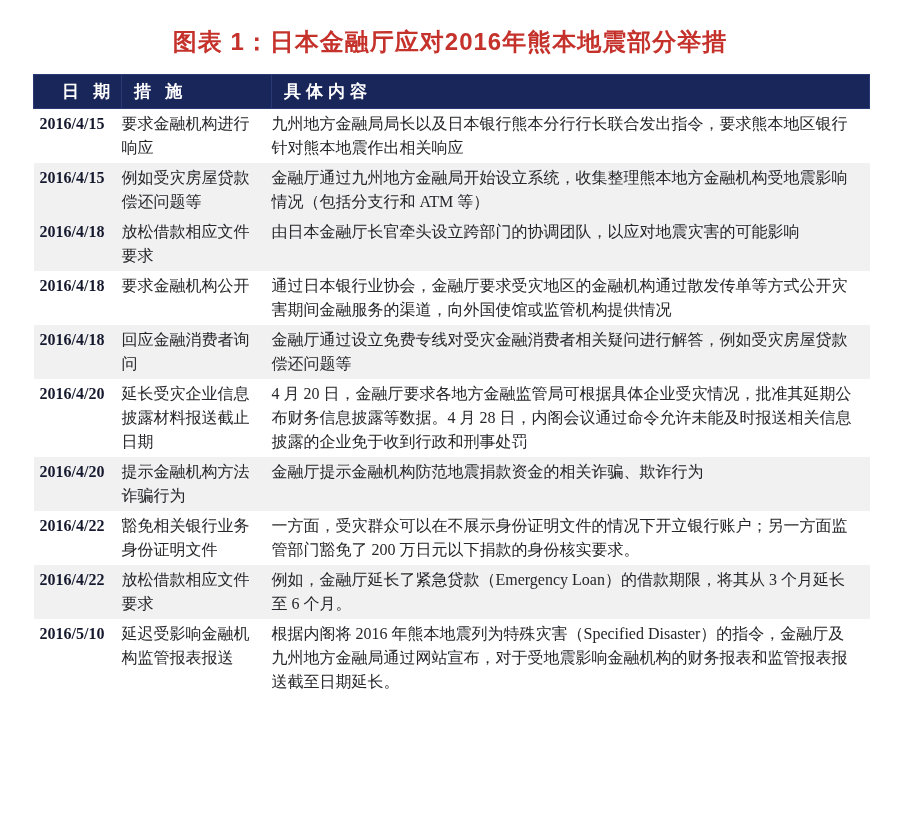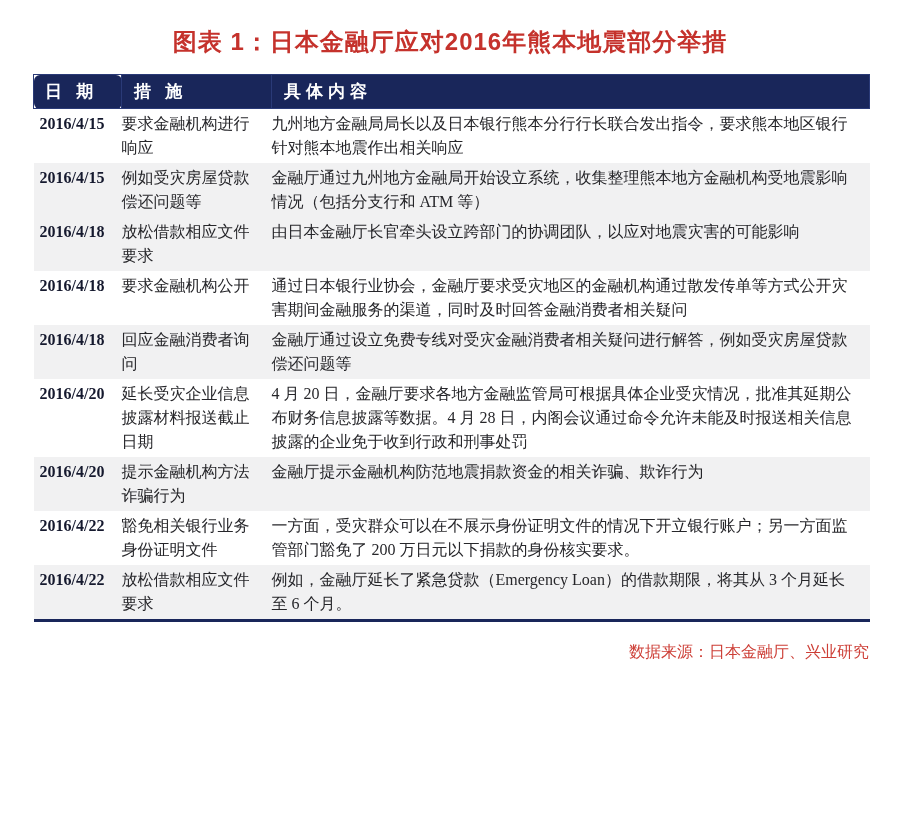--- a/index.html
+++ b/index.html
@@ -37,21 +37,21 @@
   thead th {
     background: #19265a;
     color: #ffffff;
     font-weight: 700;
     font-size: 17px;
     text-align: left;
     letter-spacing: 5px;
     padding: 5px 4px 5px 12px;
     border: 1px solid #2a3a77;
   }
-  thead th.h-date { padding-left: 11px; border-radius: 6px; }
+  thead th.h-date { padding-left: 28px; }
   tbody td {
     vertical-align: top;
     font-size: 16px;
     line-height: 1.5;
     color: #26262a;
     padding: 3px 14px 3px 0;
   }
   tbody td.date {
     font-weight: 700;
     color: #15192e;
@@ -101,21 +101,21 @@
           <td class="detail">金融厅通过九州地方金融局开始设立系统，收集整理熊本地方金融机构受地震影响情况（包括分支行和 ATM 等）</td>
         </tr>
         <tr class="alt">
           <td class="date">2016/4/18</td>
           <td class="measure">放松借款相应文件要求</td>
           <td class="detail">由日本金融厅长官牵头设立跨部门的协调团队，以应对地震灾害的可能影响</td>
         </tr>
         <tr>
           <td class="date">2016/4/18</td>
           <td class="measure">要求金融机构公开</td>
-          <td class="detail">通过日本银行业协会，金融厅要求受灾地区的金融机构通过散发传单等方式公开灾害期间金融服务的渠道，同时及时回答金融消费者相关疑问</td>
+          <td class="detail">通过日本银行业协会，金融厅要求受灾地区的金融机构通过散发传单等方式公开灾害期间金融服务的渠道，向外国使馆或监管机构提供情况</td>
         </tr>
         <tr class="alt">
           <td class="date">2016/4/18</td>
           <td class="measure">回应金融消费者询问</td>
           <td class="detail">金融厅通过设立免费专线对受灾金融消费者相关疑问进行解答，例如受灾房屋贷款偿还问题等</td>
         </tr>
         <tr>
           <td class="date">2016/4/20</td>
           <td class="measure">延长受灾企业信息披露材料报送截止日期</td>
           <td class="detail">4 月 20 日，金融厅要求各地方金融监管局可根据具体企业受灾情况，批准其延期公布财务信息披露等数据。4 月 28 日，内阁会议通过命令允许未能及时报送相关信息披露的企业免于收到行政和刑事处罚</td>
@@ -128,18 +128,23 @@
         <tr>
           <td class="date">2016/4/22</td>
           <td class="measure">豁免相关银行业务身份证明文件</td>
           <td class="detail">一方面，受灾群众可以在不展示身份证明文件的情况下开立银行账户；另一方面监管部门豁免了 200 万日元以下捐款的身份核实要求。</td>
         </tr>
         <tr class="alt">
           <td class="date">2016/4/22</td>
           <td class="measure">放松借款相应文件要求</td>
           <td class="detail">例如，金融厅延长了紧急贷款（Emergency Loan）的借款期限，将其从 3 个月延长至 6 个月。</td>
         </tr>
+        <tr>
+          <td class="date">2016/5/10</td>
+          <td class="measure">延迟受影响金融机构监管报表报送</td>
+          <td class="detail">根据内阁将 2016 年熊本地震列为特殊灾害（Specified Disaster）的指令，金融厅及九州地方金融局通过网站宣布，对于受地震影响金融机构的财务报表和监管报表报送截至日期延长。</td>
+        </tr>
       </tbody>
   </table>
 
   <div class="data-source">数据来源：日本金融厅、兴业研究</div>
 
 </div>
 
 </body></html>

